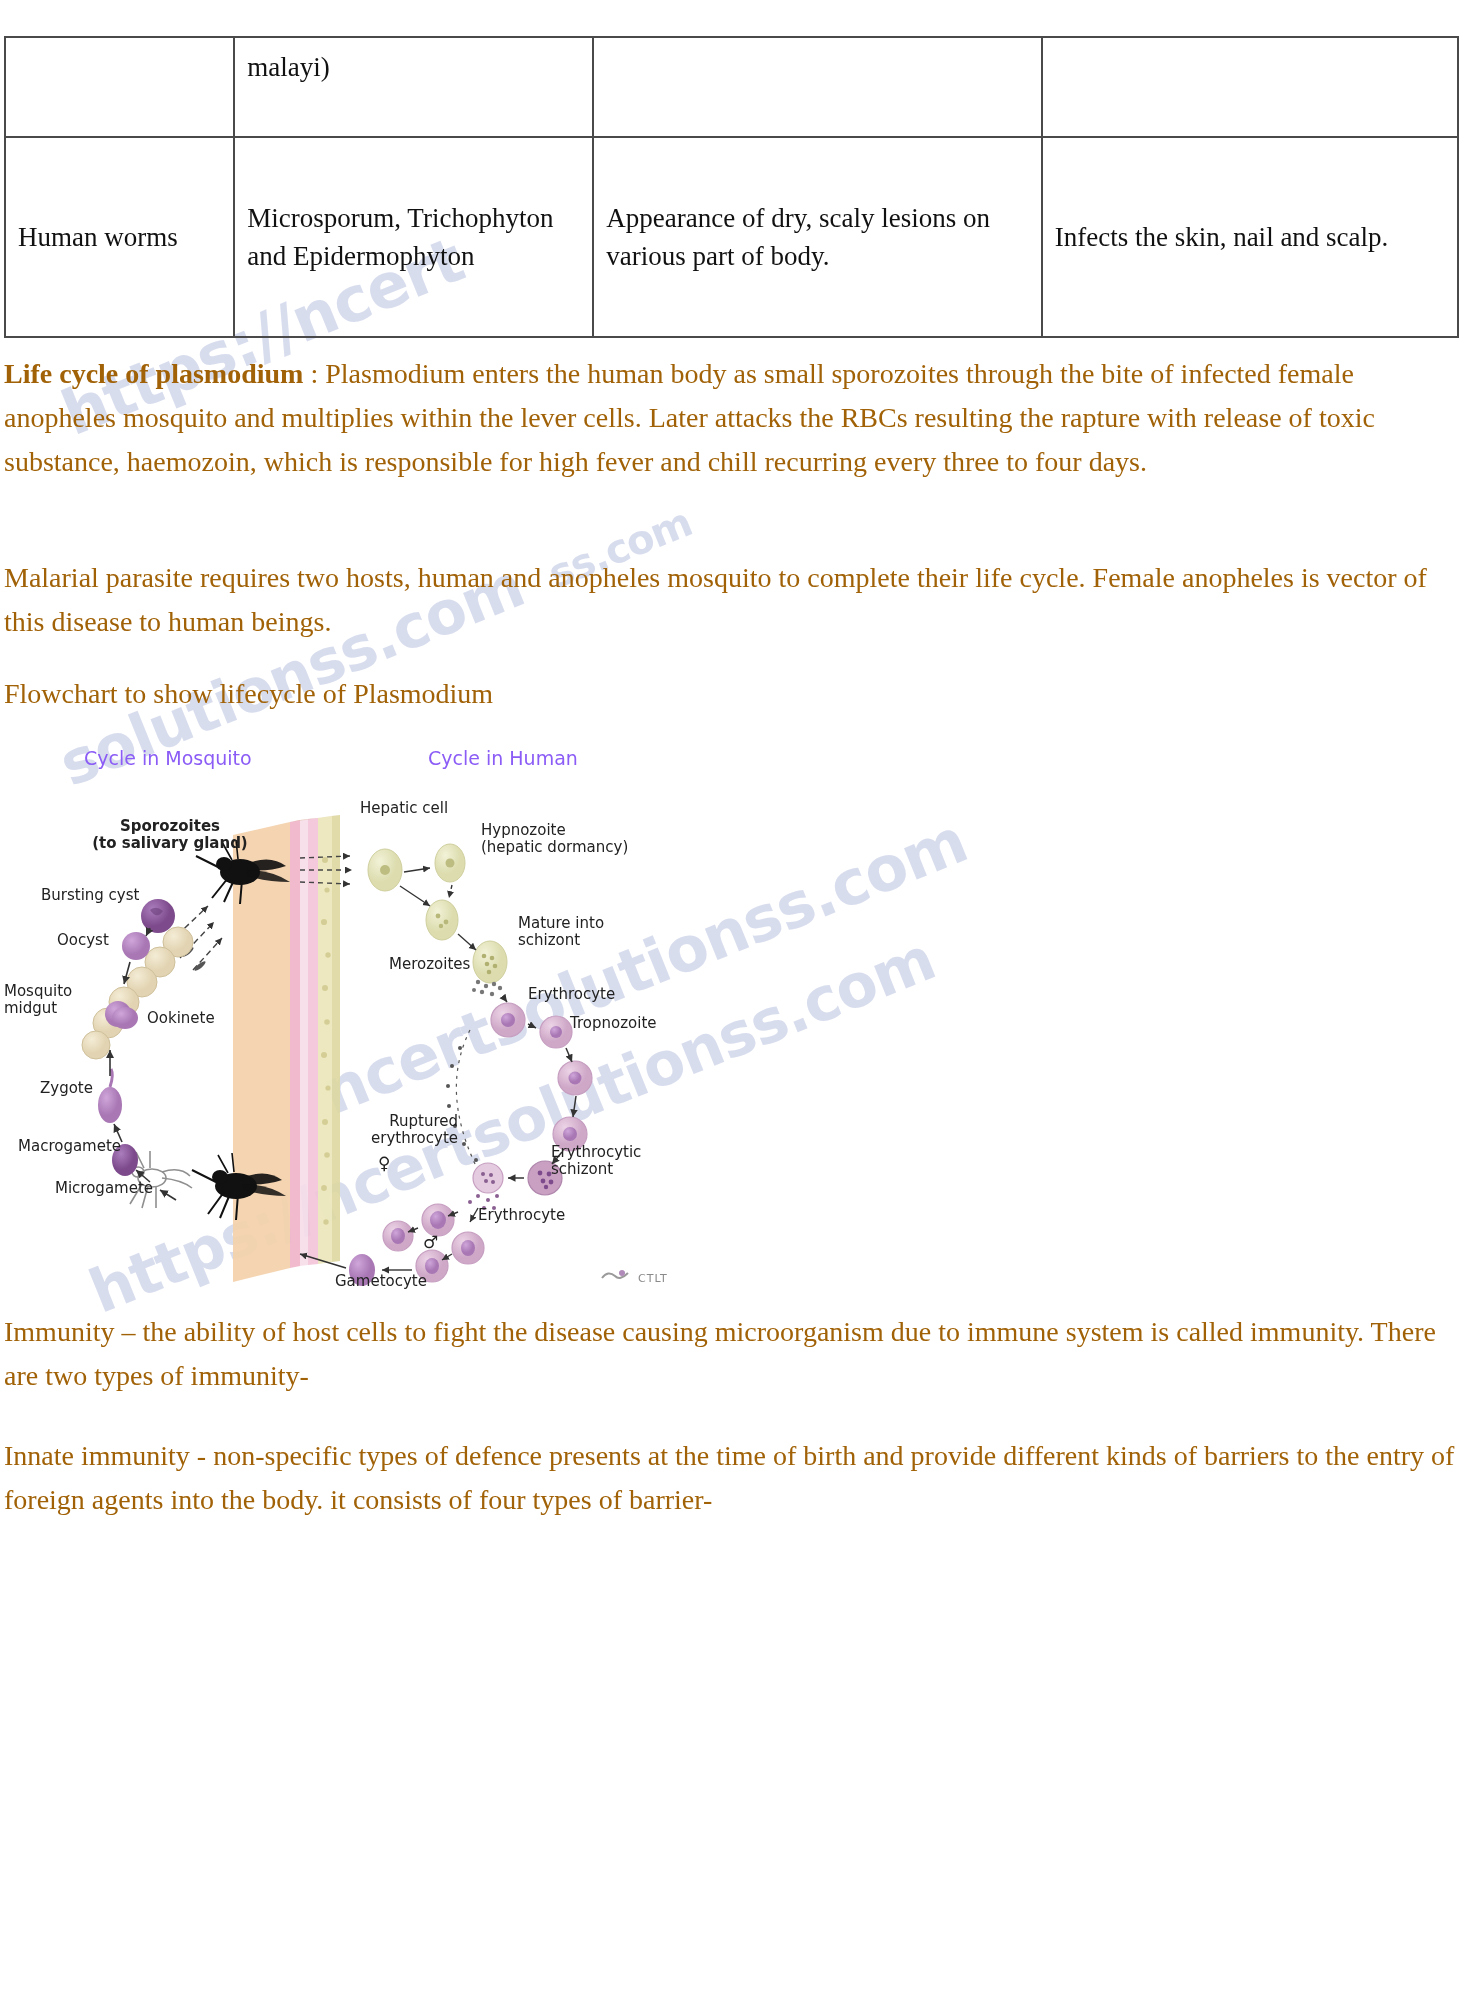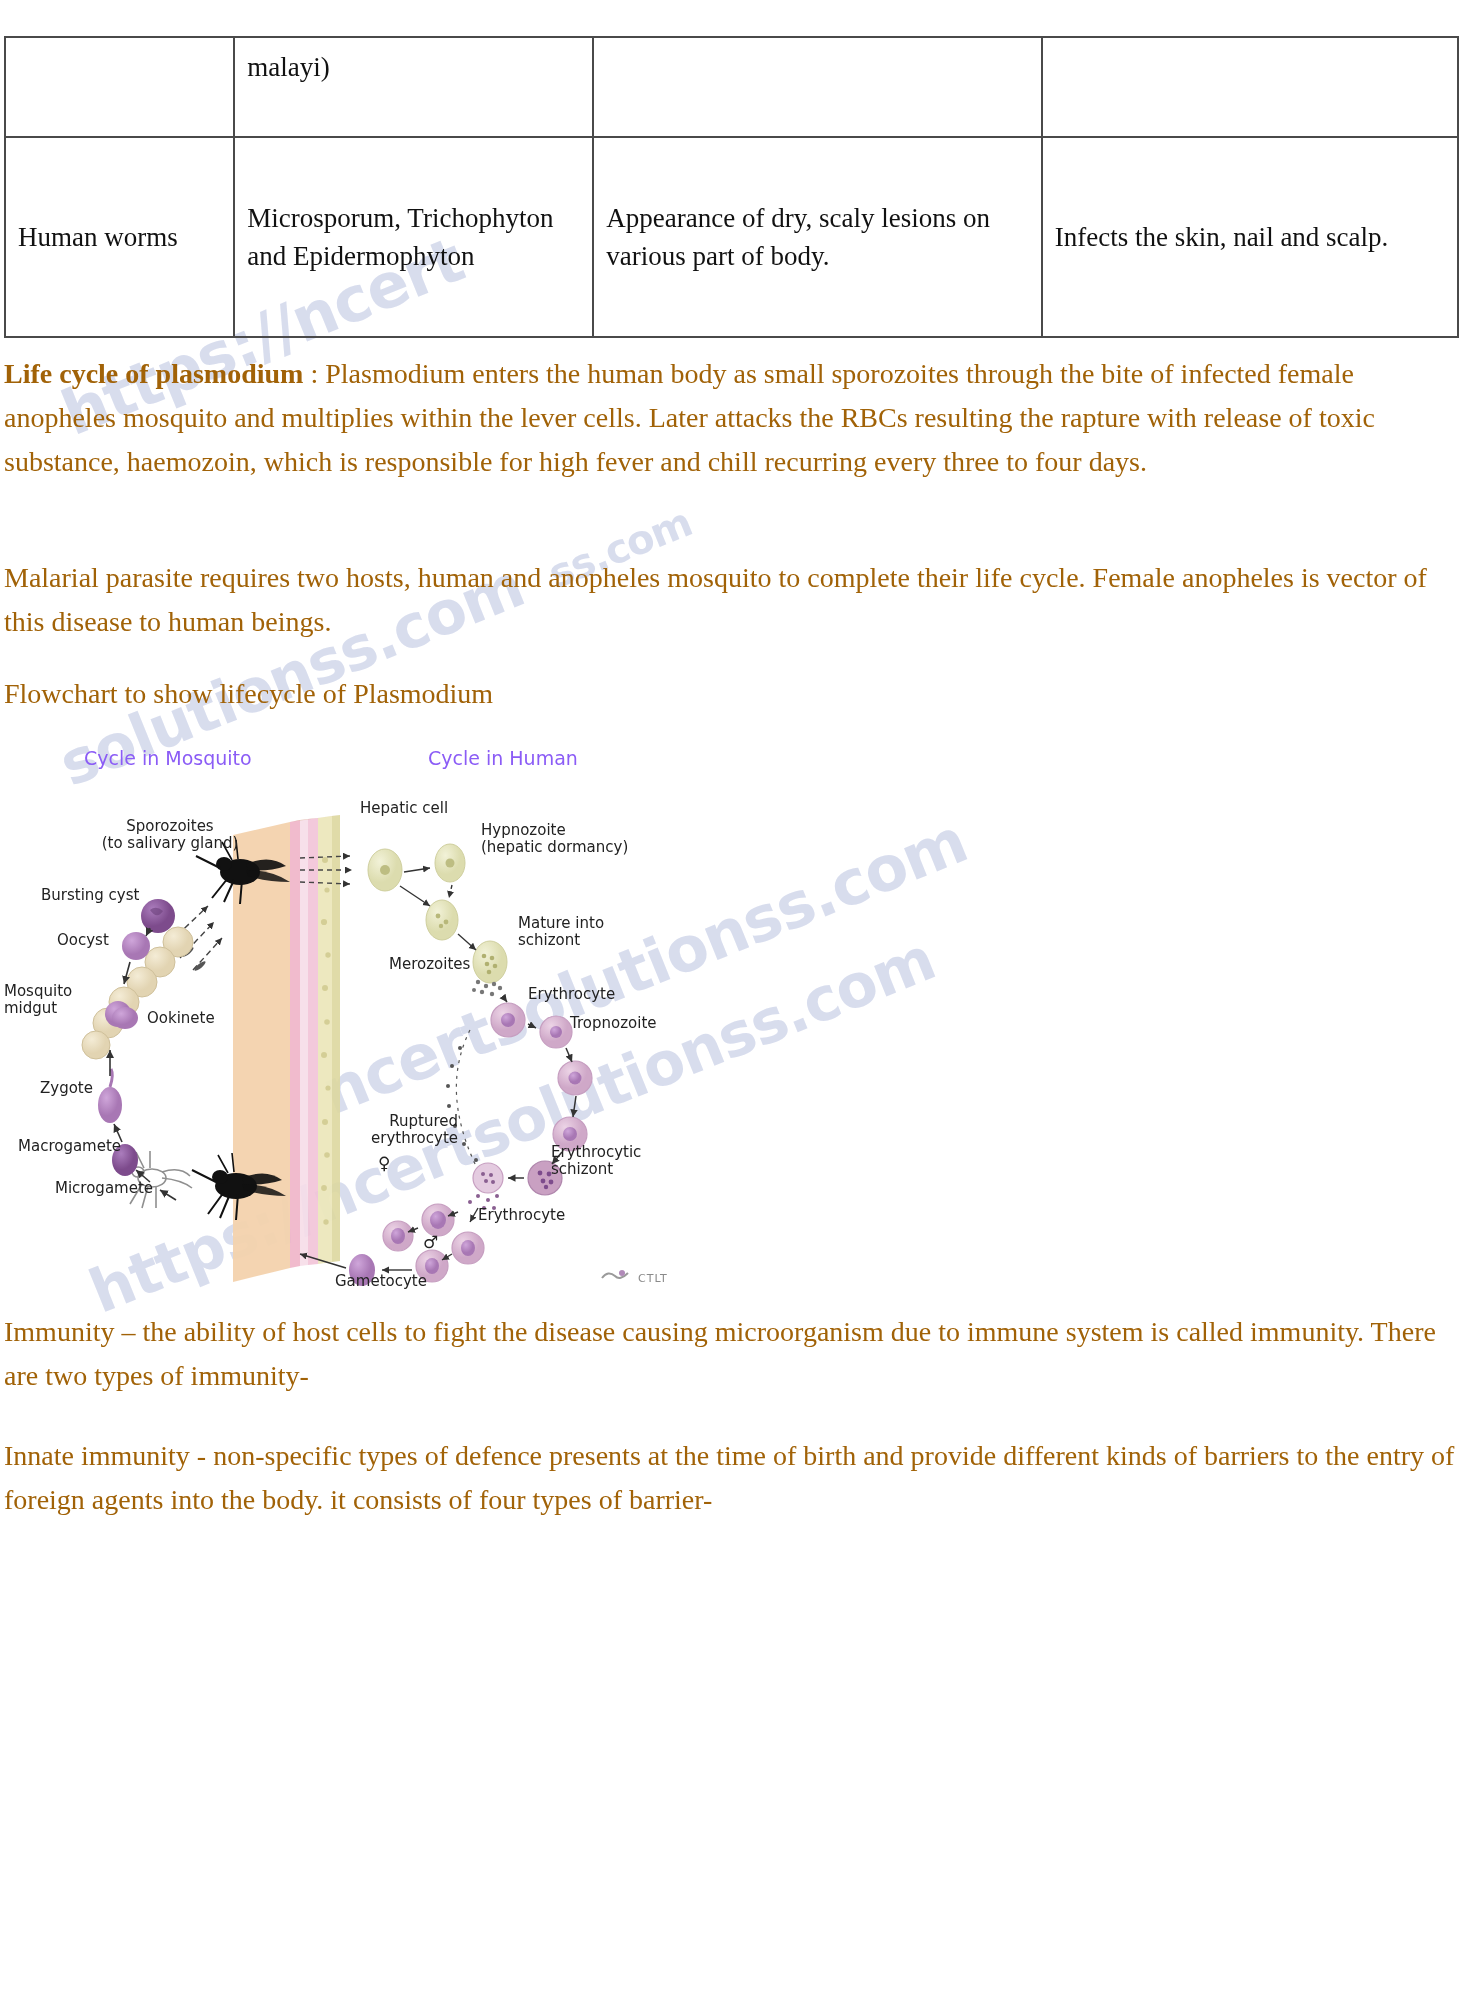--- a/index.html
+++ b/index.html
@@ -393,21 +393,21 @@
         <path d="M418,498 L408,502" marker-end="url(#ah)"></path>
         <path d="M452,524 L442,530" marker-end="url(#ah)"></path>
         <path d="M412,540 L382,540" marker-end="url(#ah)"></path>
         <path d="M346,538 L300,524" marker-end="url(#ah)"></path>
       </g>
     </svg>
 
     <div class="dhead" style="left:84px; top:17px;">Cycle in Mosquito</div>
     <div class="dhead" style="left:428px; top:17px;">Cycle in Human</div>
 
-    <div class="dlabel center" style="left:85px; top:88px; width:170px;">
+    <div class="dlabel center" style="left:85px; top:88px; width:170px;font-weight:bold;">
       <span>Sporozoites</span><br>
       <span>(to salivary gland)</span>
     </div>
     <div class="dlabel" style="left:41px; top:157px;">Bursting cyst</div>
     <div class="dlabel" style="left:57px; top:202px;">Oocyst</div>
     <div class="dlabel" style="left:4px; top:253px;">
       <span>Mosquito</span><br>
       <span>midgut</span>
     </div>
     <div class="dlabel" style="left:147px; top:280px;">Ookinete</div>

